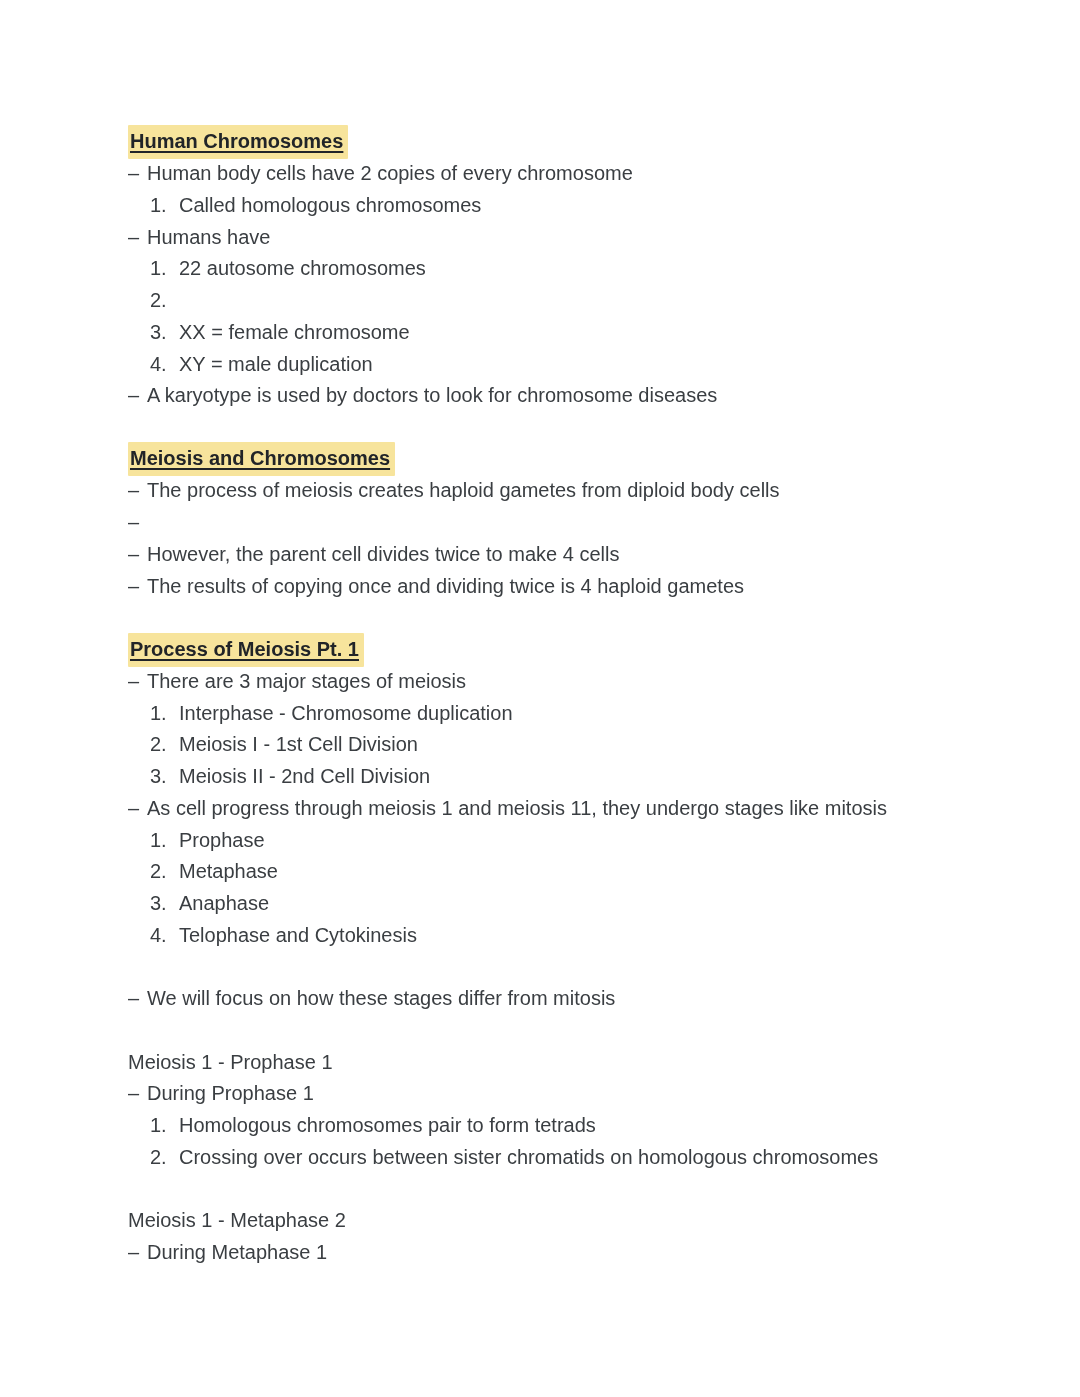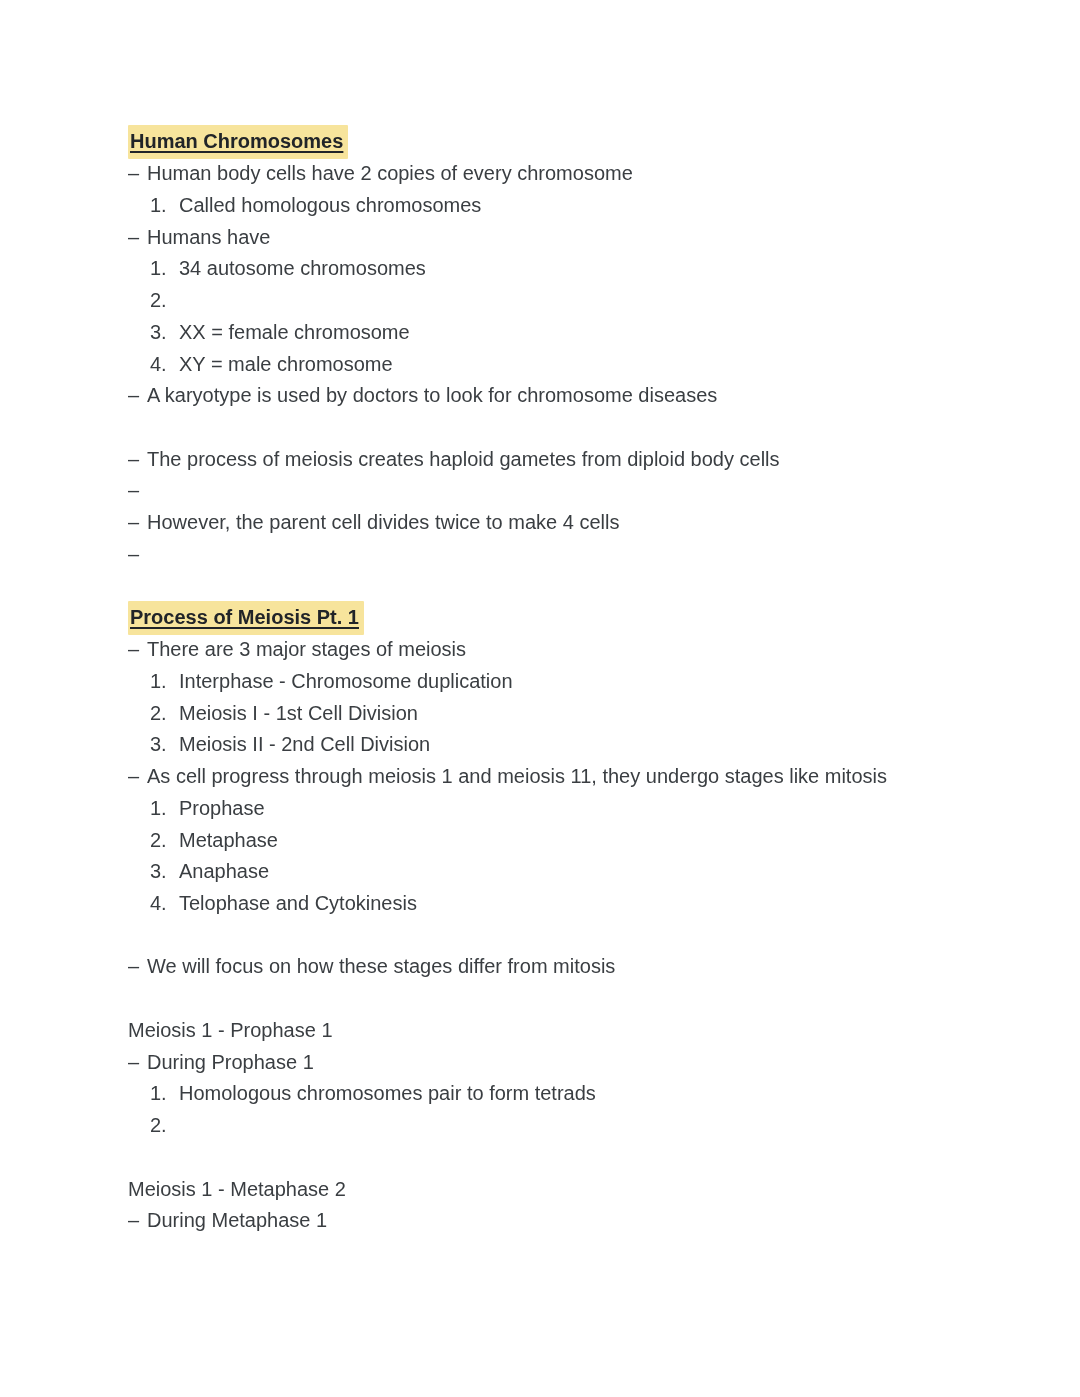--- a/index.html
+++ b/index.html
@@ -55,45 +55,46 @@
 </style>
 </head>
 <body>
 
 <div class="page" style="background: rgb(255, 255, 255); color: rgb(58, 62, 66);">
   <div class="content">
       <div class="line heading" style="color: rgb(33, 36, 40);"><span class="hl" style="background-color: rgb(247, 228, 156);">Human Chromosomes</span></div>
       <div class="line dash"><span class="dash">–</span><span class="txt">Human body cells have 2 copies of every chromosome</span></div>
       <div class="line numbered"><span class="num">1.</span><span class="txt">Called homologous chromosomes</span></div>
       <div class="line dash"><span class="dash">–</span><span class="txt">Humans have</span></div>
-      <div class="line numbered"><span class="num">1.</span><span class="txt">34 autosome chromosomes</span></div>
+      <div class="line numbered"><span class="num">1.</span><span class="txt">22 autosome chromosomes</span></div>
       <div class="line numbered"><span class="num">2.</span></div>
       <div class="line numbered"><span class="num">3.</span><span class="txt">XX = female chromosome</span></div>
-      <div class="line numbered"><span class="num">4.</span><span class="txt">XY = male chromosome</span></div>
+      <div class="line numbered"><span class="num">4.</span><span class="txt">XY = male duplication</span></div>
       <div class="line dash"><span class="dash">–</span><span class="txt">A karyotype is used by doctors to look for chromosome diseases</span></div>
       <div class="line blank"></div>
+      <div class="line heading" style="color: rgb(33, 36, 40);"><span class="hl" style="background-color: rgb(247, 228, 156);">Meiosis and Chromosomes</span></div>
       <div class="line dash"><span class="dash">–</span><span class="txt">The process of meiosis creates haploid gametes from diploid body cells</span></div>
       <div class="line dash"><span class="dash">–</span></div>
       <div class="line dash"><span class="dash">–</span><span class="txt">However, the parent cell divides twice to make 4 cells</span></div>
-      <div class="line dash"><span class="dash">–</span></div>
+      <div class="line dash"><span class="dash">–</span><span class="txt">The results of copying once and dividing twice is 4 haploid gametes</span></div>
       <div class="line blank"></div>
       <div class="line heading" style="color: rgb(33, 36, 40); text-align: right;"><span class="hl" style="background-color: rgb(247, 228, 156);">Process of Meiosis Pt. 1</span></div>
       <div class="line dash"><span class="dash">–</span><span class="txt">There are 3 major stages of meiosis</span></div>
       <div class="line numbered"><span class="num">1.</span><span class="txt">Interphase - Chromosome duplication</span></div>
       <div class="line numbered"><span class="num">2.</span><span class="txt">Meiosis I - 1st Cell Division</span></div>
       <div class="line numbered"><span class="num">3.</span><span class="txt">Meiosis II - 2nd Cell Division</span></div>
       <div class="line dash"><span class="dash">–</span><span class="txt">As cell progress through meiosis 1 and meiosis 11, they undergo stages like mitosis</span></div>
       <div class="line numbered"><span class="num">1.</span><span class="txt">Prophase</span></div>
       <div class="line numbered"><span class="num">2.</span><span class="txt">Metaphase</span></div>
       <div class="line numbered"><span class="num">3.</span><span class="txt">Anaphase</span></div>
       <div class="line numbered"><span class="num">4.</span><span class="txt">Telophase and Cytokinesis</span></div>
       <div class="line blank"></div>
       <div class="line dash"><span class="dash">–</span><span class="txt">We will focus on how these stages differ from mitosis</span></div>
       <div class="line blank"></div>
       <div class="line plain"><span class="txt">Meiosis 1 - Prophase 1</span></div>
       <div class="line dash"><span class="dash">–</span><span class="txt">During Prophase 1</span></div>
       <div class="line numbered"><span class="num">1.</span><span class="txt">Homologous chromosomes pair to form tetrads</span></div>
-      <div class="line numbered"><span class="num">2.</span></div>
+      <div class="line numbered"><span class="num">2.</span><span class="txt">Crossing over occurs between sister chromatids on homologous chromosomes</span></div>
       <div class="line blank"></div>
       <div class="line plain"><span class="txt">Meiosis 1 - Metaphase 2</span></div>
       <div class="line dash"><span class="dash">–</span><span class="txt">During Metaphase 1</span></div>
     </div>
 </div>
 
 </body></html>

